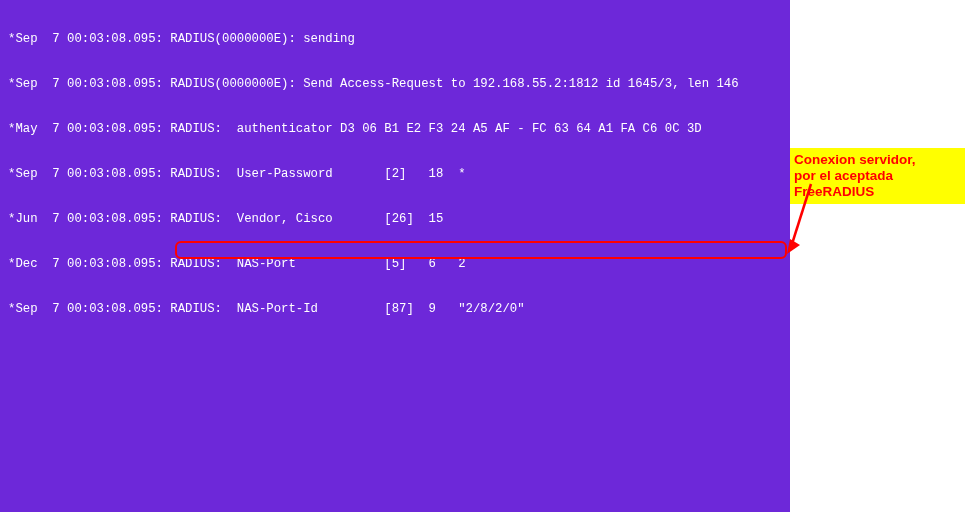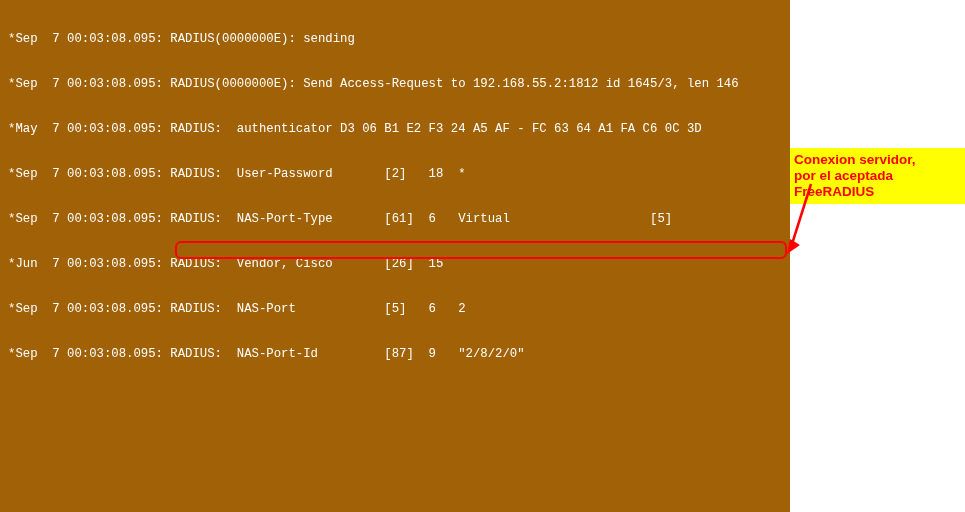--- a/index.html
+++ b/index.html
@@ -10,21 +10,21 @@
       overflow: hidden;
       position: relative;
       font-family: "Courier New", monospace;
       font-size: 12.3px;
       line-height: 15px;
       color: #fff;
     }
     .terminal {
       width: 790px;
       height: 512px;
-      background: #a16207;
+      background: #6d28d9;
       padding: 2px 0 0 0;
       white-space: pre;
       position: relative;
     }
     .right-panel {
       position: absolute;
       left: 790px;
       top: 0;
       width: 175px;
       height: 512px;
@@ -68,23 +68,22 @@
     }
   </style>
 </head>
 <body>
 
 <div class="terminal">
   <div class="line">*Sep  7 00:03:08.095: RADIUS(0000000E): sending</div>
   <div class="line">*Sep  7 00:03:08.095: RADIUS(0000000E): Send Access-Request to 192.168.55.2:1812 id 1645/3, len 146</div>
   <div class="line">*May  7 00:03:08.095: RADIUS:  authenticator D3 06 B1 E2 F3 24 A5 AF - FC 63 64 A1 FA C6 0C 3D</div>
   <div class="line">*Sep  7 00:03:08.095: RADIUS:  User-Password       [2]   18  *</div>
-  <div class="line">*Sep  7 00:03:08.095: RADIUS:  NAS-Port-Type       [61]  6   Virtual                   [5]</div>
   <div class="line">*Jun  7 00:03:08.095: RADIUS:  Vendor, Cisco       [26]  15</div>
-  <div class="line">*Sep  7 00:03:08.095: RADIUS:  NAS-Port            [5]   6   2</div>
+  <div class="line">*Dec  7 00:03:08.095: RADIUS:  NAS-Port            [5]   6   2</div>
   <div class="line">*Sep  7 00:03:08.095: RADIUS:  NAS-Port-Id         [87]  9   "2/8/2/0"</div>
   
   
   
   
   
   
   
   
   

